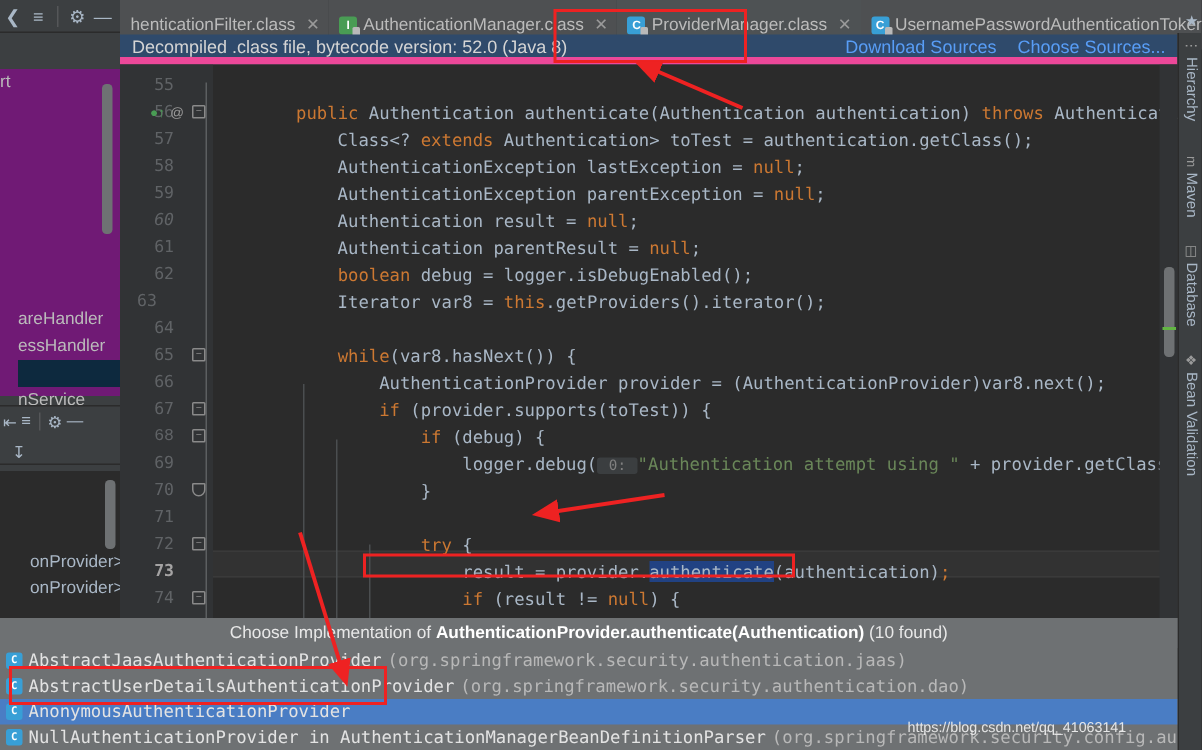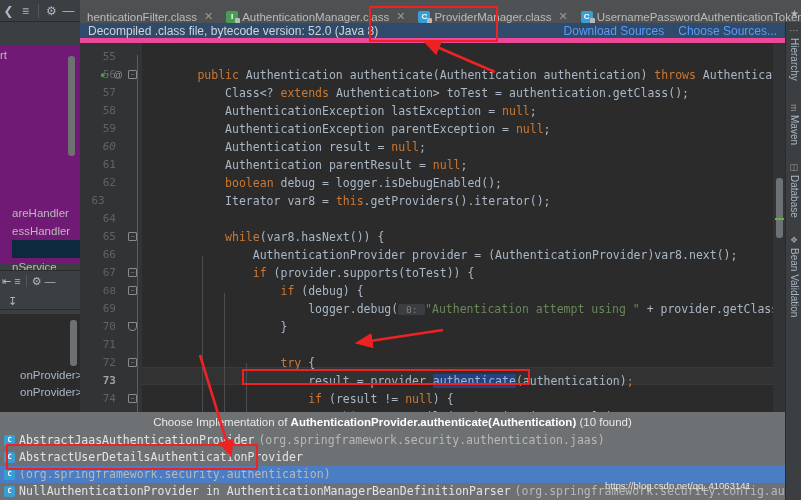--- a/index.html
+++ b/index.html
@@ -369,24 +369,25 @@
   </div>
   <div id="popup-list">
     <div class="pi">
       <span class="pi-icon">C</span>
       <span>AbstractJaasAuthenticationProvider</span>
       <span class="pkg">(org.springframework.security.authentication.jaas)</span>
     </div>
     <div class="pi">
       <span class="pi-icon">C</span>
       <span>AbstractUserDetailsAuthenticationProvider</span>
+      <span class="pkg">(org.springframework.security.authentication.dao)</span>
     </div>
     <div class="pi sel">
       <span class="pi-icon">C</span>
-      <span class="pkg">(org.springframework.security.authentication)</span>
+      <span>AnonymousAuthenticationProvider</span>
     </div>
     <div class="pi">
       <span class="pi-icon">C</span>
       <span>NullAuthenticationProvider in AuthenticationManagerBeanDefinitionParser</span>
       <span class="pkg">(org.springframework.security.config.authentication)</span>
     </div>
   </div>
 </div>
 
 <div class="anno-box" style="left:369px; top:6px; width:129px; height:36px;"></div>

